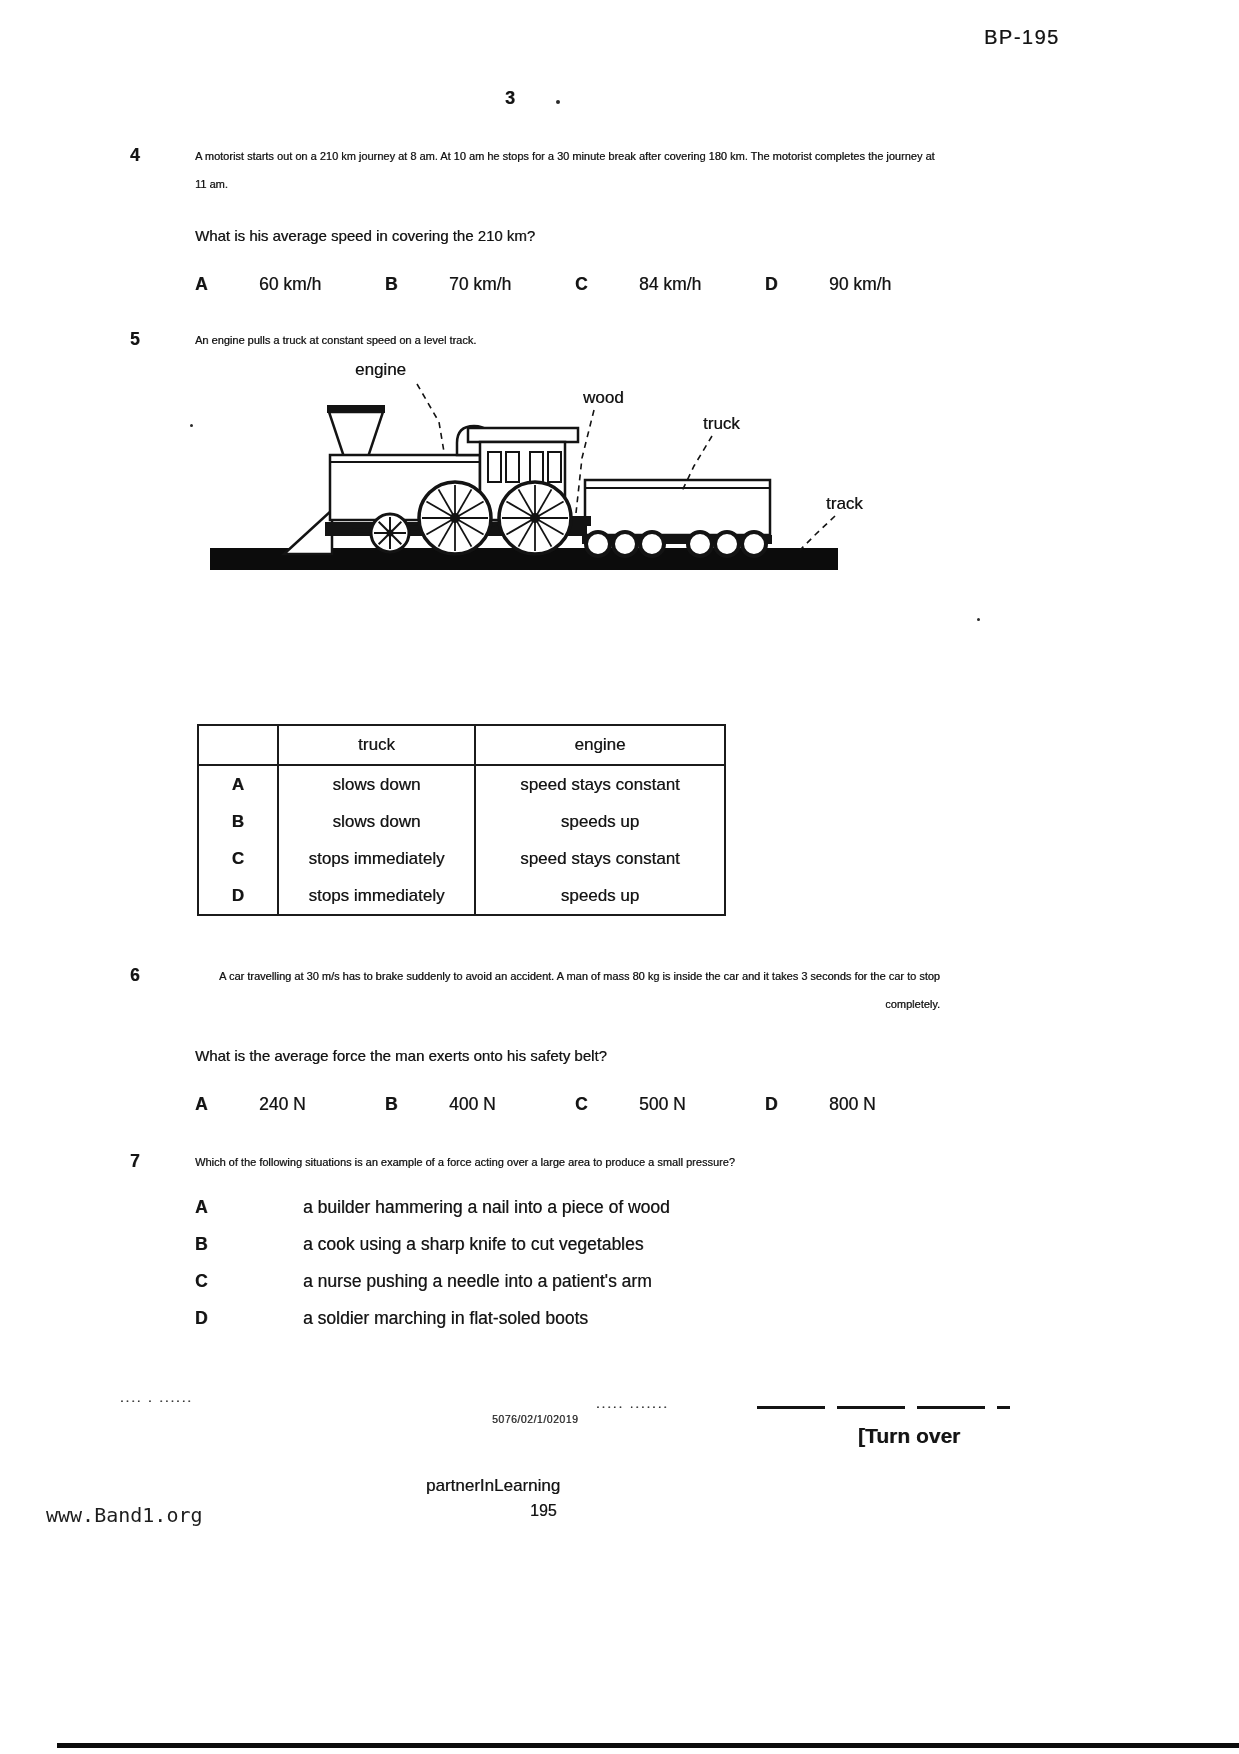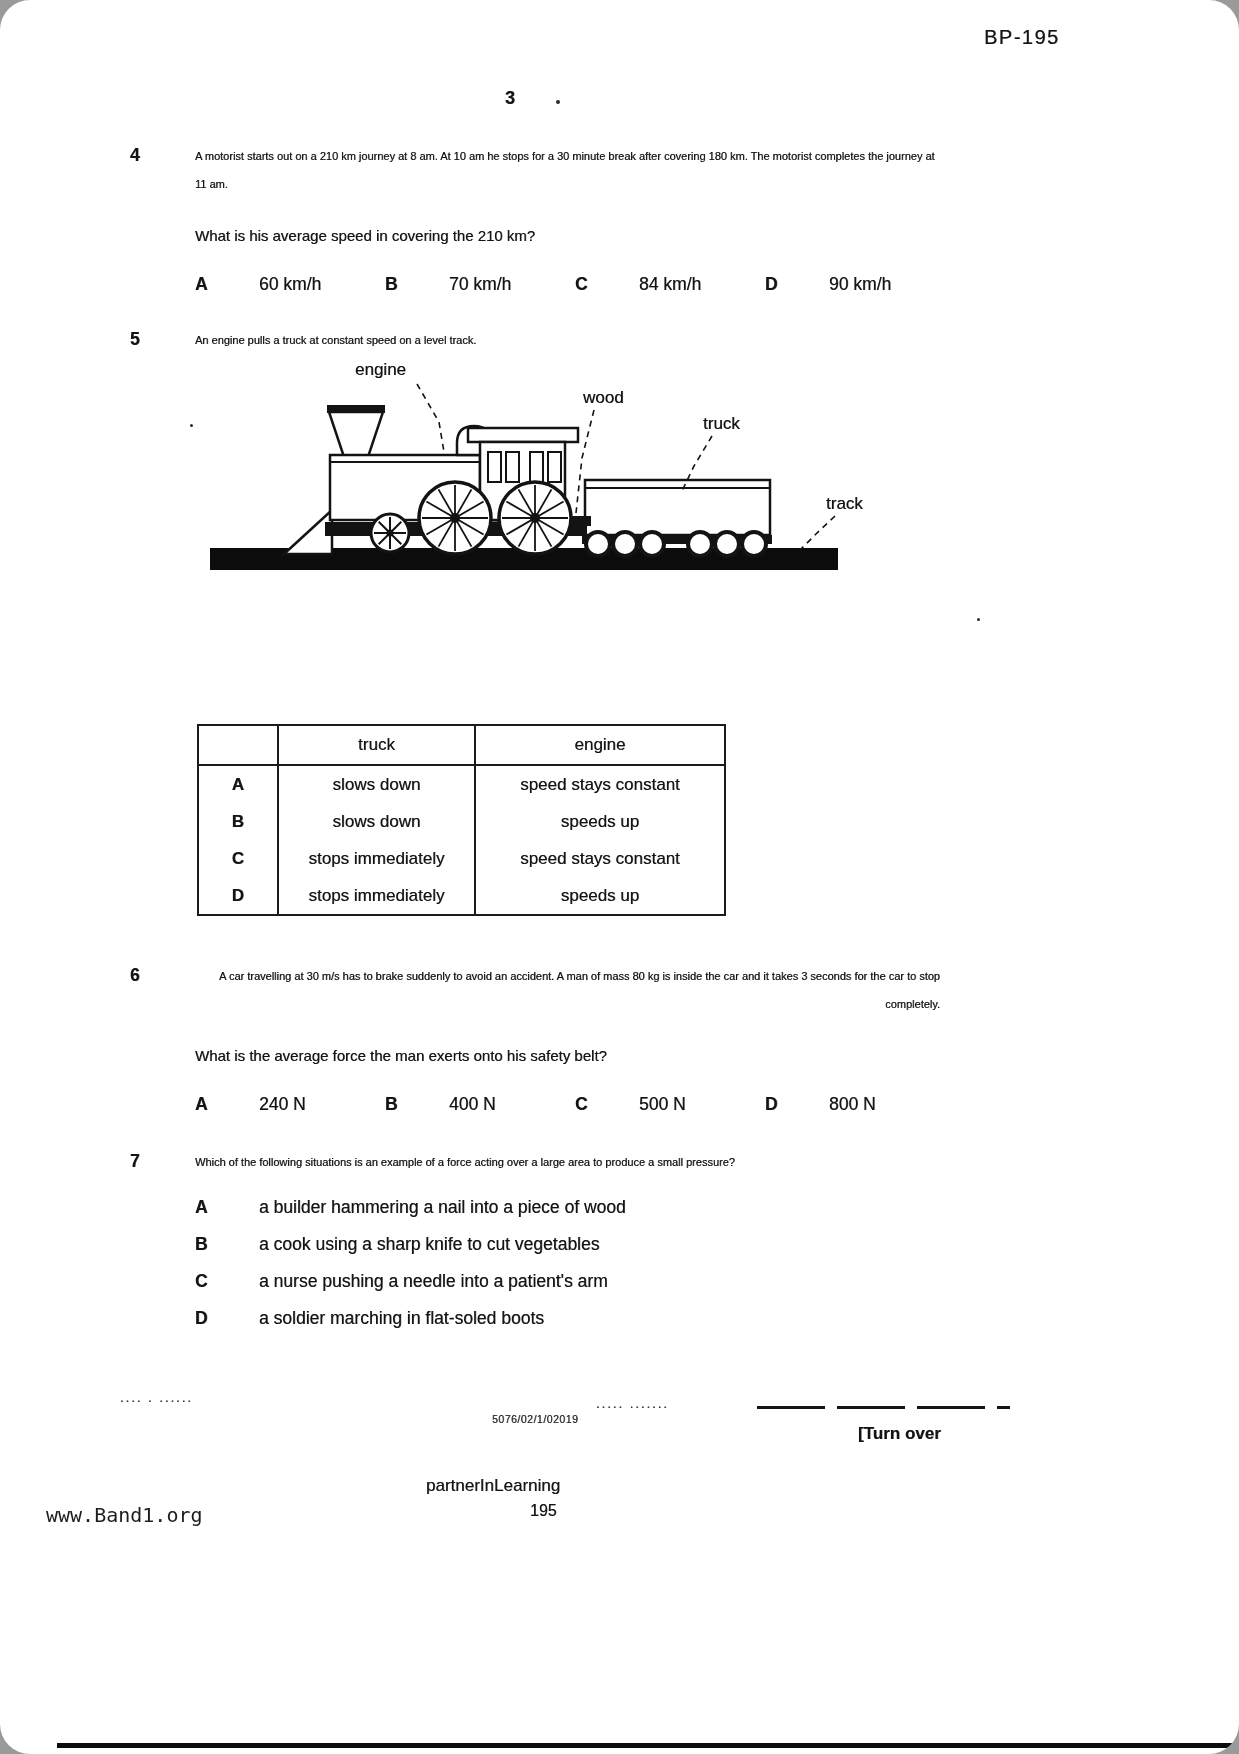--- a/index.html
+++ b/index.html
@@ -2,55 +2,54 @@
 <html><head>
 <meta charset="utf-8">
 <style>
   html,body { margin:0; padding:0; background:#9a9a9a; }
   .page {
     position:relative; width:1239px; height:1754px; margin:0 auto;
     background:#ffffff; overflow:hidden;
     font-family:"Liberation Sans", sans-serif;
     color:#141414;
     text-shadow:0.45px 0 0 rgba(17,17,17,0.6);
-    border-radius:30px;
   }
   .abs { position:absolute; }
   .qblock { position:absolute; left:130px; width:960px; }
   .qrow { display:flex; align-items:flex-start; }
   .qnum { width:65px; font-weight:bold; font-size:17.5px; line-height:27px; flex:0 0 65px; }
   .stem { font-size:11px; line-height:28px; }
   .qline { margin-left:65px; margin-top:24px; font-size:15px; line-height:27px; }
   .optrow { margin-left:65px; display:flex; }
   .opt { display:flex; width:190px; flex:0 0 190px; }
   .opt .letter { width:64px; flex:0 0 64px; font-weight:bold; font-size:17.5px; line-height:27px; }
   .opt .val { font-size:17.5px; line-height:27px; white-space:nowrap; }
   .listopt { display:flex; margin-left:65px; margin-bottom:10px; }
   .listopt .letter { width:64px; flex:0 0 64px; font-weight:bold; font-size:17.5px; line-height:27px; }
-  .listopt .val { font-size:17.5px; line-height:27px; }
+  .listopt .val { font-size:17.5px; line-height:27px;margin-left:44px; }
 
   
   #diagram { position:absolute; left:205px; top:358px; width:680px; height:222px; }
   #diagram svg { position:absolute; left:0; top:0; }
   .diag-label { position:absolute; font-size:17px; line-height:19px; color:#111; }
 
   
   #q5-table { position:absolute; left:197px; top:724px; }
   table.ans { border-collapse:collapse; border:2px solid #1b1b1b; font-size:17px; }
   table.ans th { border:2px solid #1b1b1b; font-weight:normal; height:38px; padding:0 10px; }
   table.ans td { border-left:2px solid #1b1b1b; border-right:2px solid #1b1b1b; height:37px; text-align:center; padding:0 10px; }
   table.ans td.letter { font-weight:bold; width:58px; }
   table.ans td.c-truck, table.ans th.c-truck { width:175px; }
   table.ans td.c-engine, table.ans th.c-engine { width:228px; }
 
   
   .tiny { font-size:13px; letter-spacing:2px; color:#333; }
   .code { font-size:10.5px; letter-spacing:0.5px; color:#2b2b2b; }
   .dashline { height:2.5px; background:repeating-linear-gradient(90deg,#141414 0 68px, transparent 68px 80px); }
-  .turnover { font-size:17px; font-weight:bold; }
+  .turnover { font-size:21px; font-weight:bold; }
   .brand { font-size:17px; }
   .brandpage { font-size:16px; }
   .watermark { font-family:"DejaVu Sans Mono", monospace; font-size:20px; color:#1d1d1d; text-shadow:none; }
   .bottomline { height:5px; background:#0c0c0c; }
   .speck { position:absolute; background:#2a2a2a; border-radius:50%; }
 </style>
 </head>
 <body>
 
 <div class="page">

